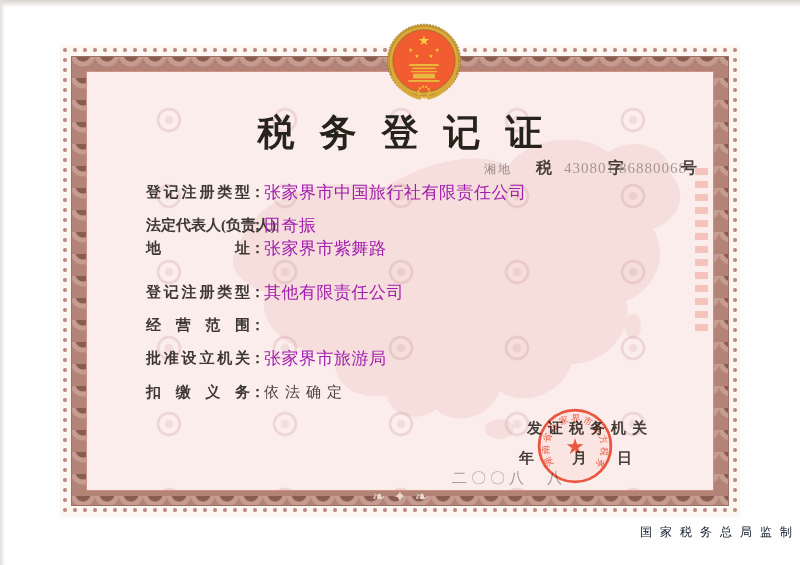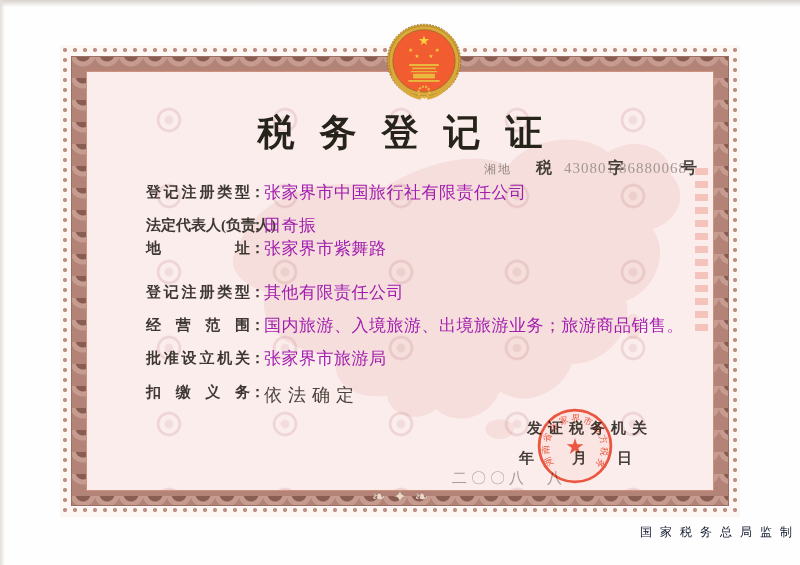--- a/index.html
+++ b/index.html
@@ -61,21 +61,21 @@
 
   .fields { position:absolute; left:146px; top:0; width:560px; }
   .field-row { position:absolute; display:flex; align-items:flex-start; white-space:nowrap; }
   .field-label { width:104px; font-size:15px; font-weight:700; color:#3e3832;
          text-align:justify; text-align-last:justify; text-justify:inter-character; }
   .field-colon { font-size:15px; font-weight:700; color:#3e3832; width:14px; }
   .field-value { font-size:17px; color:#a21caf; letter-spacing:.5px; margin-top:-2px; }
   .row-0 { top:183px; } .row-1 { top:216px; } .row-2 { top:239px; }
   .row-3 { top:283px; } .row-4 { top:316px; } .row-5 { top:349px; }
   .row-6 { top:383px; }
-  .row-6 .field-value { color:#4a433c; font-size:18px; margin-top:0; letter-spacing:6px; }
+  .row-6 .field-value { color:#4a433c; font-size:15px; margin-top:0; letter-spacing:6px; }
 
   .issuer-label { position:absolute; left:527px; top:419px; font-size:15px; font-weight:700;
          color:#443d37; letter-spacing:6px; white-space:nowrap; }
   .date-gray { position:absolute; top:469px; font-size:15px; color:#a99b97; letter-spacing:4px; }
   .date-dark { position:absolute; top:449px; font-size:15px; font-weight:700; color:#443d37; }
   .d-yearval  { left:452px; } .d-year  { left:519px; }
   .d-monthval { left:547px; } .d-month { left:572px; } .d-day { left:617px; }
 
   .seal { position:absolute; left:536px; top:407px; width:78px; height:78px;
          opacity:.9; mix-blend-mode:multiply; }
@@ -162,21 +162,20 @@
         <span class="field-value">张家界市紫舞路</span>
       </div>
       <div class="field-row row-3">
         <span class="field-label">登记注册类型</span>
         <span class="field-colon">：</span>
         <span class="field-value">其他有限责任公司</span>
       </div>
       <div class="field-row row-4">
         <span class="field-label">经营范围</span>
         <span class="field-colon">：</span>
-        <span class="field-value">国内旅游、入境旅游、出境旅游业务；旅游商品销售。</span>
       </div>
       <div class="field-row row-5">
         <span class="field-label">批准设立机关</span>
         <span class="field-colon">：</span>
         <span class="field-value">张家界市旅游局</span>
       </div>
       <div class="field-row row-6">
         <span class="field-label">扣缴义务</span>
         <span class="field-colon">：</span>
         <span class="field-value">依法确定</span>

